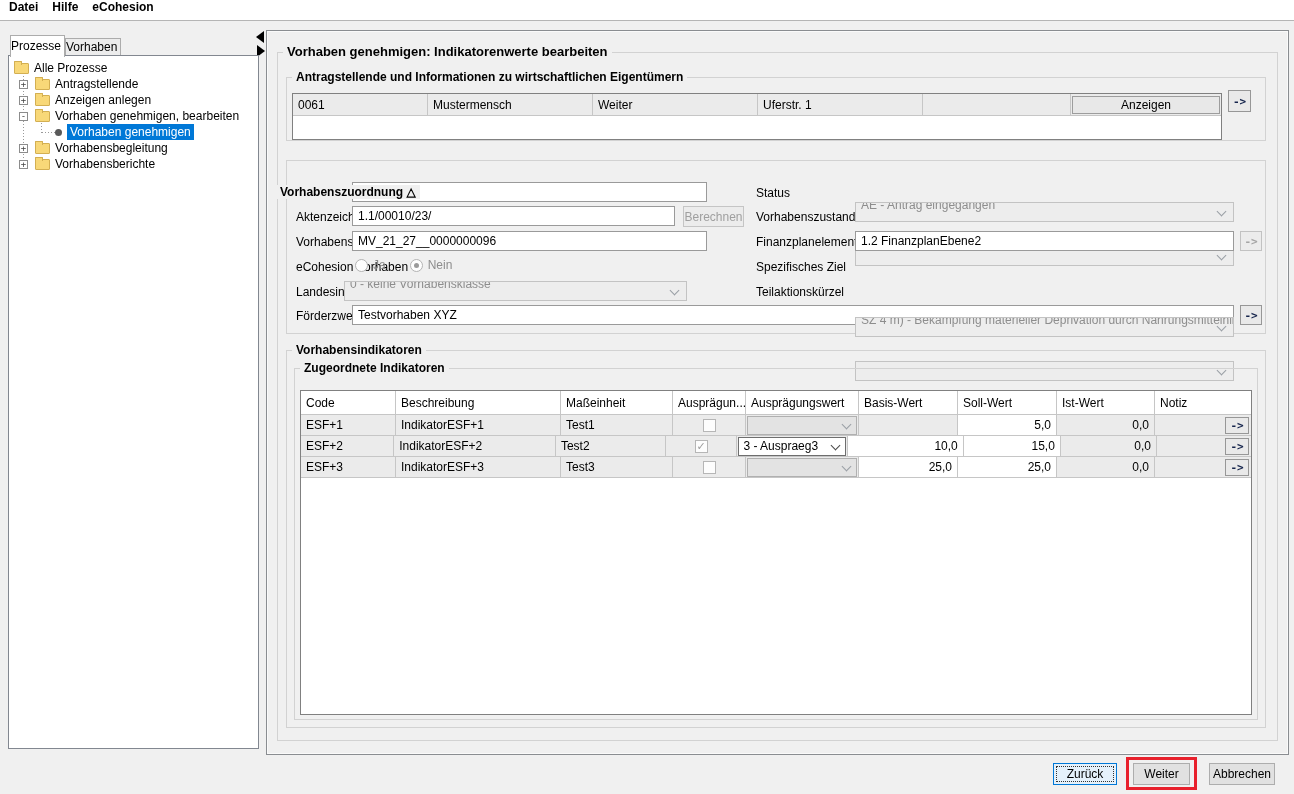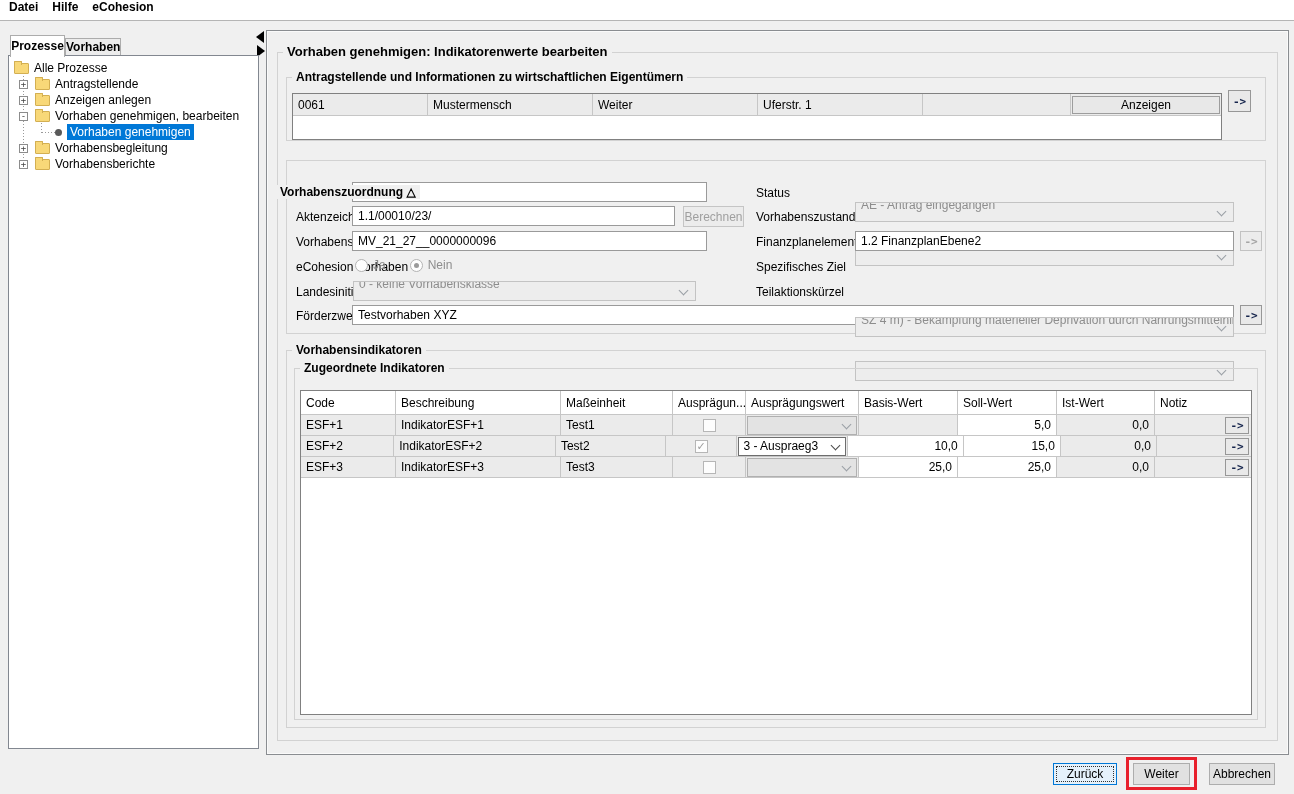--- a/index.html
+++ b/index.html
@@ -12,21 +12,21 @@
     color: #000;
     overflow: hidden;
   }
   .abs { position: absolute; }
 
   
   .menubar { left:0; top:0; width:1294px; height:21px; background:#fff; border-bottom:1px solid #b5b5b5; display:flex; align-items:center; padding-left:2px; }
   .menu-item { padding:0 7px; height:26px; line-height:20px; cursor:default;font-weight:bold; }
 
   
-  .tab { border:1px solid #acacac; border-bottom:none; text-align:center;font-weight:bold; }
+  .tab { border:1px solid #acacac; border-bottom:none; text-align:left; }
   .tab.active { background:#fff; z-index:3; }
   .tab.inactive { background:#ececec; }
 
   
   .tree-panel { left:8px; top:55px; width:251px; height:694px; background:#fff; border:1px solid #828790; z-index:2; }
   .tree-row { position:absolute; height:16px; display:flex; align-items:center; white-space:nowrap; }
   .expander { width:9px; height:9px; border:1px solid #8c8c8c; background:#fff; font-size:9px; line-height:7px; text-align:center; font-family:"DejaVu Sans Mono", monospace; color:#444; flex:none; }
   .folder { width:15px; height:11px; background:#f8d878; border:1px solid #d3af52; border-radius:1px; position:relative; flex:none; }
   .folder::before { content:""; position:absolute; left:-1px; top:-3px; width:6px; height:3px; background:#f8d878; border:1px solid #d3af52; border-bottom:none; border-radius:1px 1px 0 0; }
   .bullet { width:7px; height:7px; border-radius:50%; background:#595959; flex:none; }
@@ -176,21 +176,21 @@
 
 <div class="abs lbl" style="left:296px; top:260px;">eCohesion Vorhaben</div>
 <div class="abs" style="left:355px; top:258px; display:flex; align-items:center; color:#8d8d8d;">
   <span class="radio"></span>
   <span style="margin:0 6px 0 5px;">Ja</span>
   <span class="radio on" style="margin-left:18px;"></span>
   <span style="margin-left:5px;">Nein</span>
 </div>
 
 <div class="abs lbl" style="left:296px; top:285px;">Landesinitiative</div>
-<div class="abs combo" style="left:353px; top:281px; width:343px;">
+<div class="abs combo" style="left:344px; top:281px; width:343px;">
   <span>0 - keine Vorhabensklasse</span>
   <span class="chev"></span>
 </div>
 
 <div class="abs lbl" style="left:296px; top:309px;">Förderzweck</div>
 <div class="abs field" style="left:352px; top:305px; width:882px;">Testvorhaben XYZ</div>
 <div class="abs arrow-btn" style="left:1240px; top:305px; height:20px; width:22px;">-&gt;</div>
 
 <div class="abs lbl" style="left:756px; top:186px;">Status</div>
 <div class="abs combo" style="left:855px; top:182px; width:379px;">

